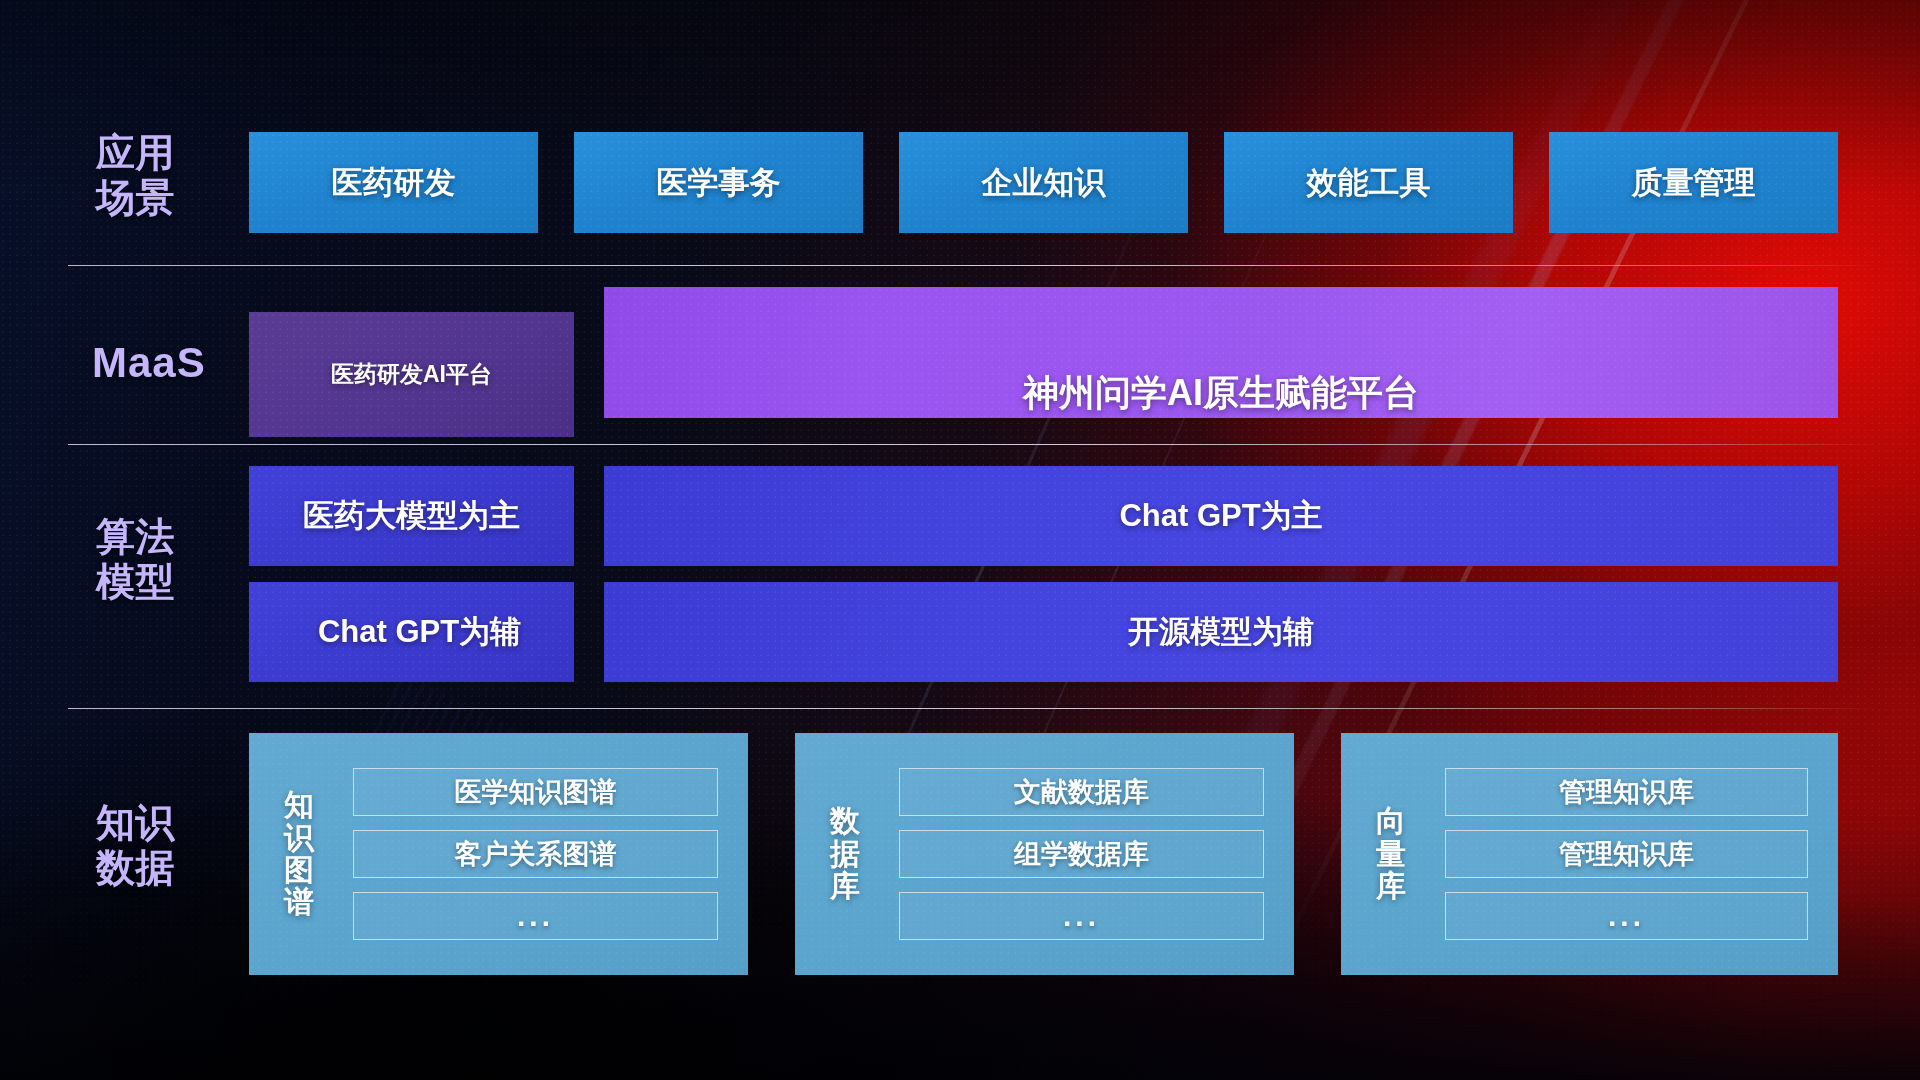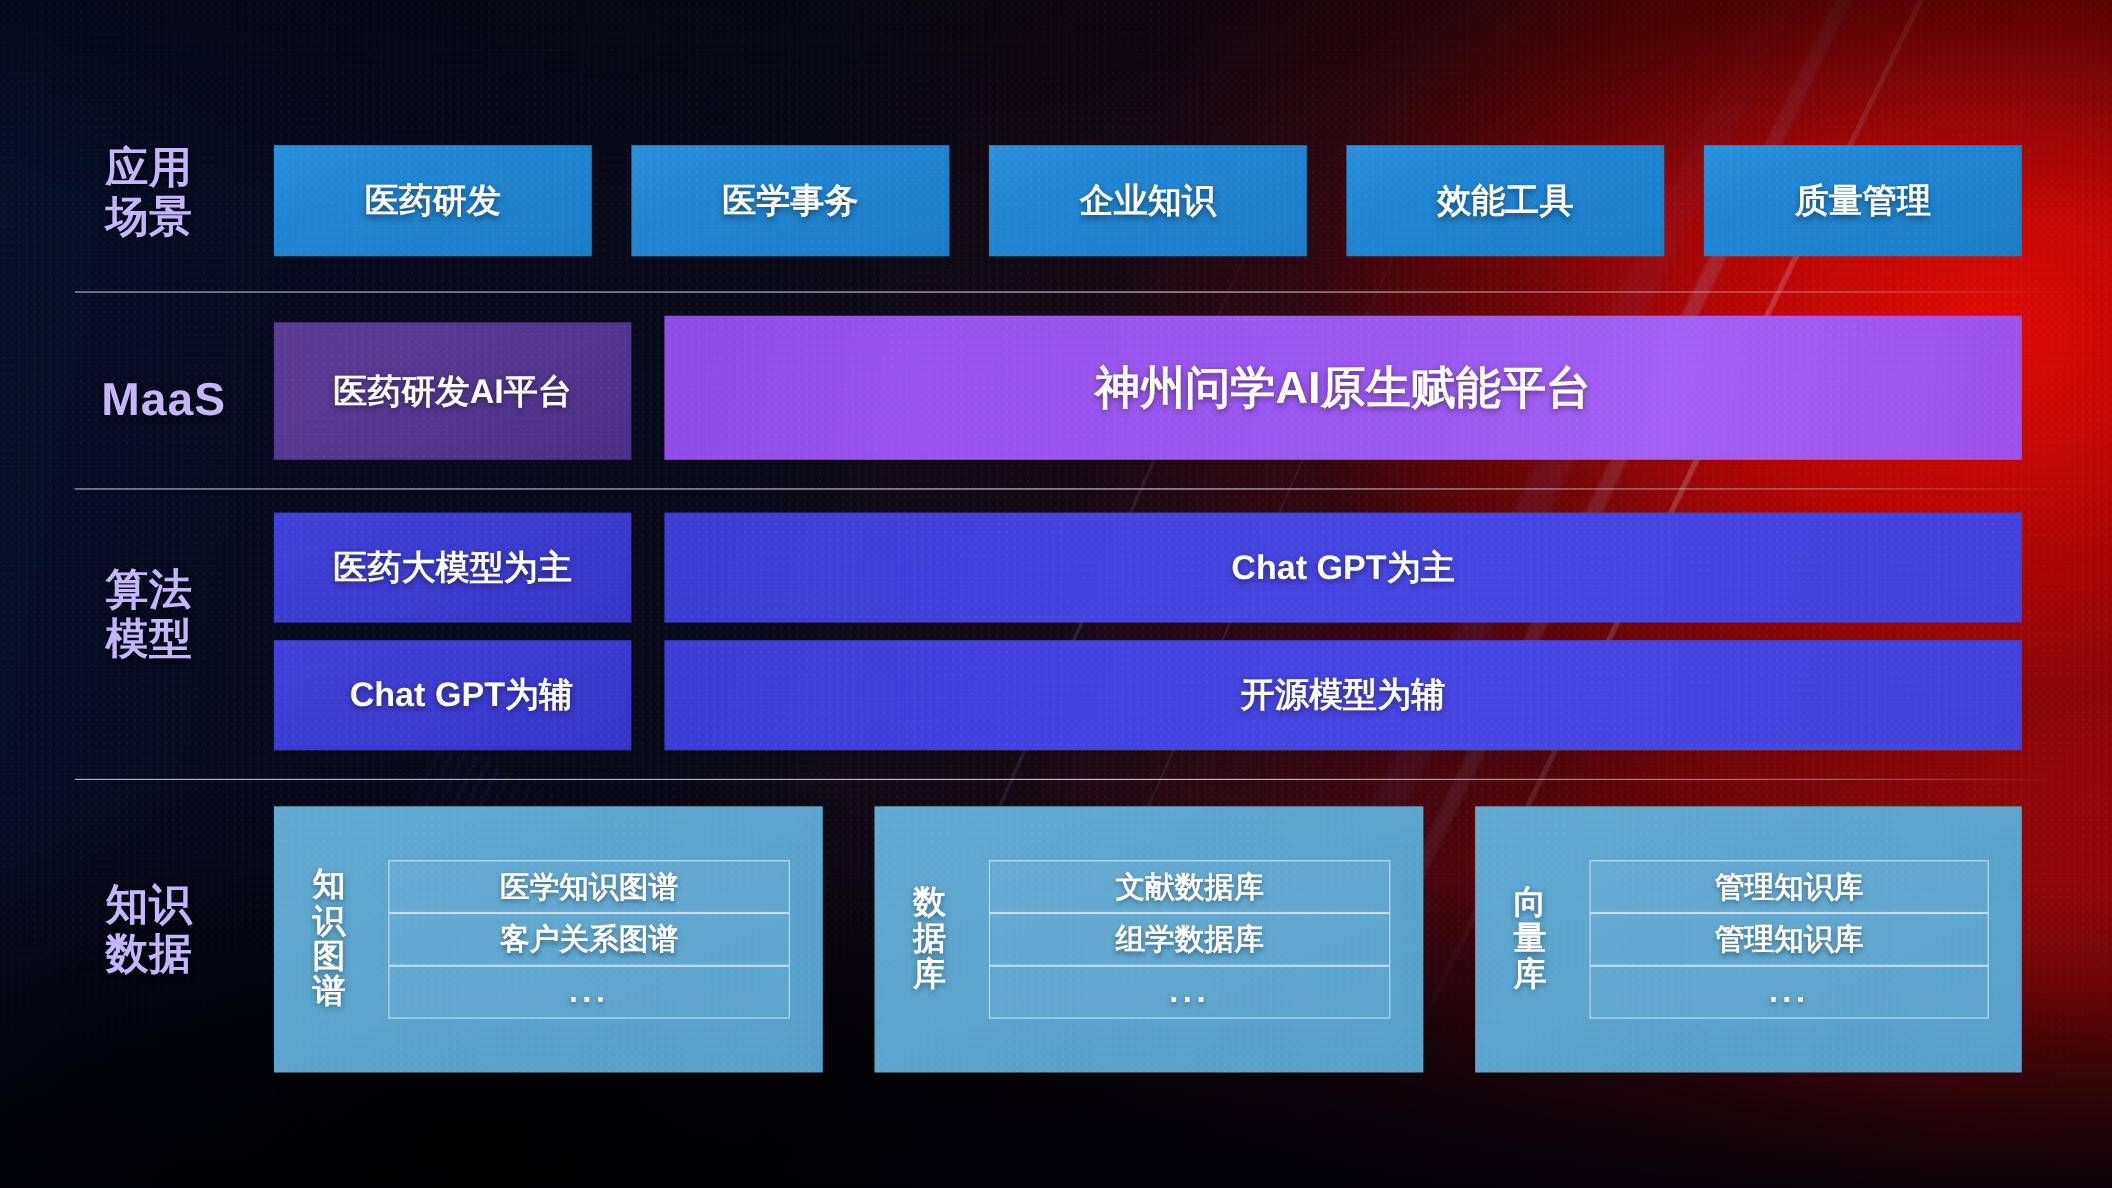--- a/index.html
+++ b/index.html
@@ -85,25 +85,27 @@
     background-size:7px 7px; opacity:.30;
   }
   .cell > span{ position:relative; z-index:1; }
 
   .app-cell{
     background:linear-gradient(160deg,#2a90dc 0%,#1f83cf 45%,#1c7cc6 100%);
     font-size:31px;
   }
   .maas-dark{
     background:linear-gradient(150deg,#5a3c94 0%,#533690 50%,#4b2f86 100%);
-    font-size:31px;
+    font-size:23px;
+    margin-top:19px;
   }
   .maas-bright{
     background:linear-gradient(100deg,#8f4ae8 0%,#9a54f0 22%,#9b58ef 52%,#a35ff2 74%,#9c52e8 100%);
-    font-size:41px;
+    font-size:36px;
+    align-items:flex-end;
   }
   .algo-cell{
     background:linear-gradient(105deg,#3c3cd4 0%,#4343dd 30%,#4746e2 60%,#4241d8 100%);
     font-size:31px;
   }
   .algo-cell.left{ background:linear-gradient(150deg,#4140d8 0%,#3b3ace 55%,#3735c6 100%); }
 
   
   .kpanel{
     position:absolute;
@@ -115,21 +117,21 @@
     background-image:radial-gradient(rgba(255,255,255,.22) 1px, rgba(0,0,0,0) 1px);
     background-size:7px 7px; opacity:.28;
   }
   .ktitle{
     position:relative; z-index:1;
     color:#fff; font-weight:700; font-size:30px; line-height:1.08;
     width:64px; text-align:center; flex:0 0 auto;
     text-shadow:0 2px 6px rgba(0,0,0,.4);
     white-space:pre-line;
   }
-  .kitems{ position:relative; z-index:1; flex:1 1 auto; display:flex; flex-direction:column; }
+  .kitems{ position:relative; z-index:1; flex:1 1 auto; display:flex; flex-direction:column; gap:14px; }
   .kitem{
     height:48px;
     border:1px solid rgba(255,255,255,.62);
     display:flex; align-items:center; justify-content:center;
     color:#ffffff; font-weight:700; font-size:27px;
     text-shadow:0 2px 5px rgba(0,0,0,.40);
     background:rgba(255,255,255,.045);
   }
   .kitem.ellipsis{ font-size:30px; letter-spacing:4px; }
 </style>

